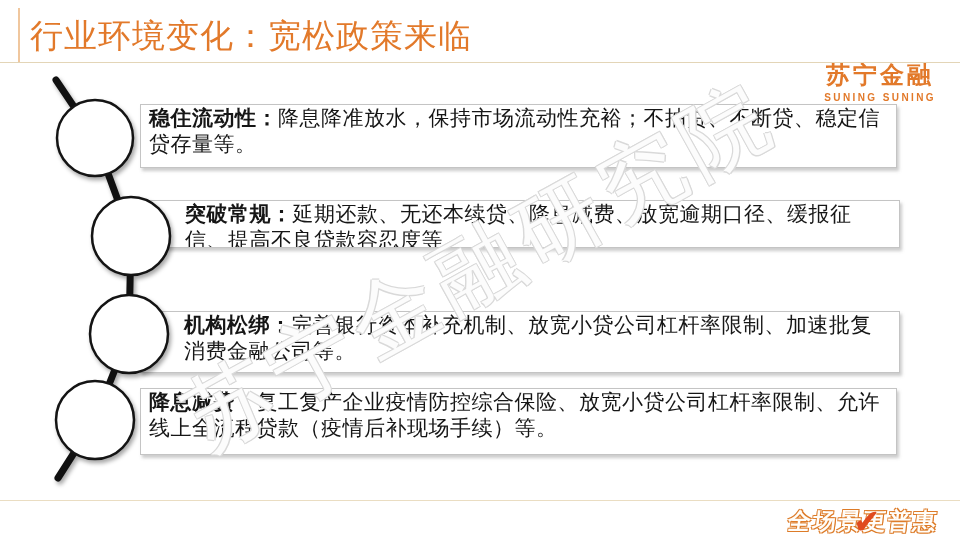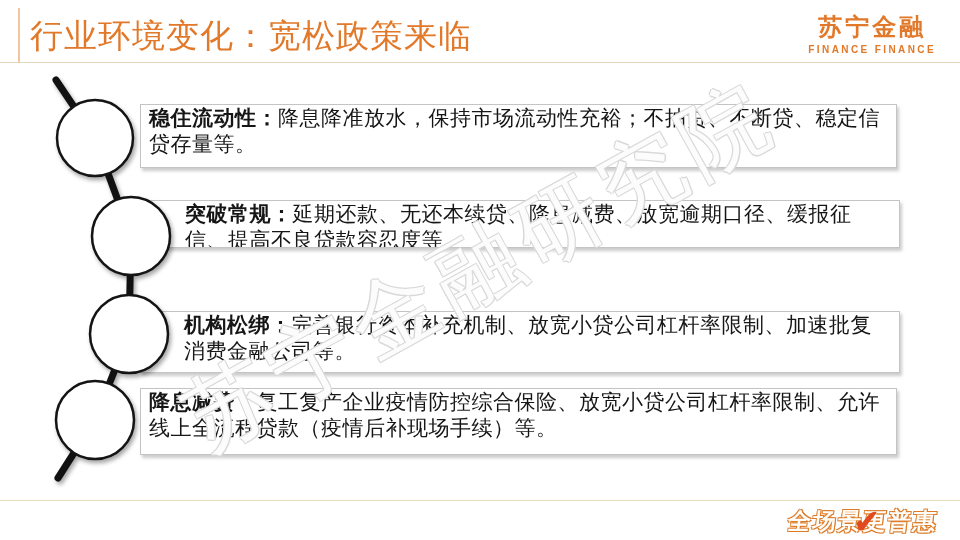--- a/index.html
+++ b/index.html
@@ -31,20 +31,21 @@
   }
   .logo {
     position: absolute; right: 24px; top: 11px;
     text-align: center;
     color: #e2792a;
   }
   .logo-cn {
     font-size: 24px; font-weight: bold;
     letter-spacing: 3px;
     font-family: "Liberation Sans", sans-serif;
+    margin-top: 48px;
   }
   .logo-en {
     margin-top: 1px;
     font-size: 10px; font-weight: bold;
     letter-spacing: 2.4px;
   }
   .divider {
     position: absolute; left: 0; right: 0; height: 1px;
     background: #e3d5b7;
   }
@@ -122,21 +123,21 @@
 </style>
 </head>
 <body>
 
 <div class="slide">
 
   <div class="accent-bar"></div>
   <h1 class="page-title">行业环境变化：宽松政策来临</h1>
   <div class="logo">
     <div class="logo-cn">苏宁金融</div>
-    <div class="logo-en">FINANCE FINANCE</div>
+    <div class="logo-en">SUNING SUNING</div>
   </div>
   <div class="divider top"></div>
 
   <div class="bullet-box box-1">
     <span class="bullet-title">稳住流动性：</span><span>降息降准放水，保持市场流动性充裕；不抽贷、不断贷、稳定信贷存量等。</span>
   </div>
   <div class="bullet-box box-2">
     <span class="bullet-title">突破常规：</span><span>延期还款、无还本续贷、降息减费、放宽逾期口径、缓报征信、提高不良贷款容忍度等。</span>
   </div>
   <div class="bullet-box box-3">

